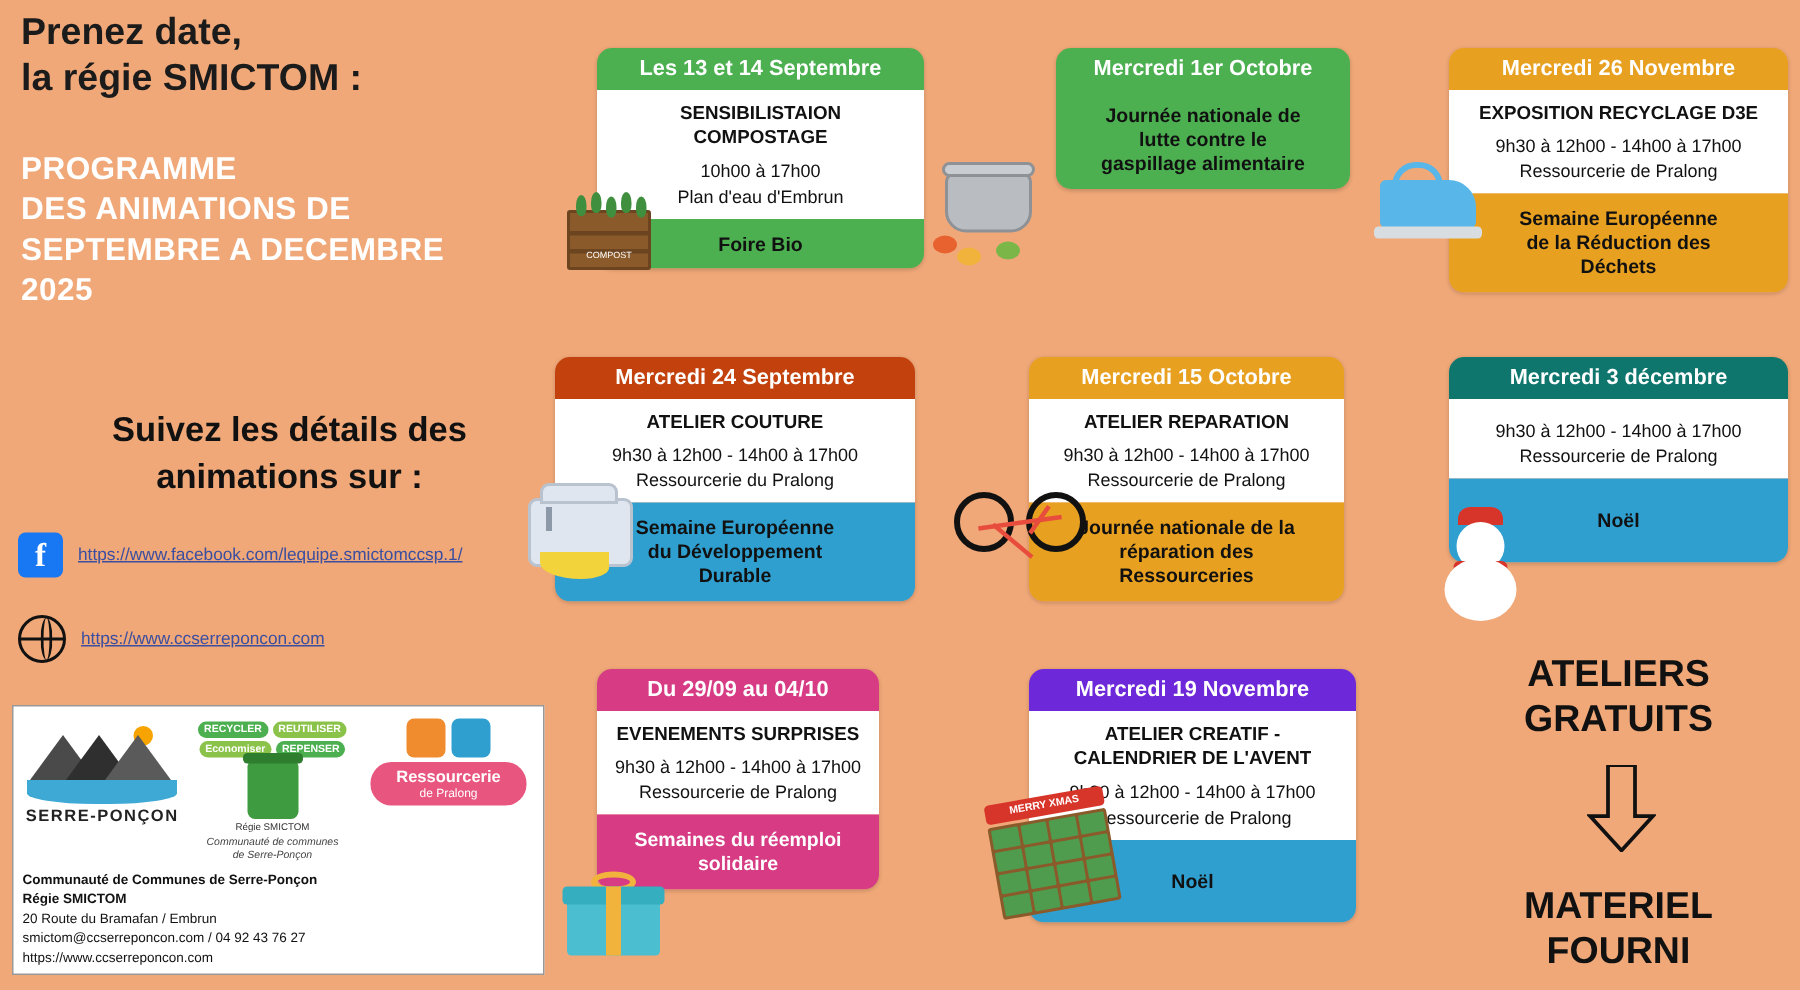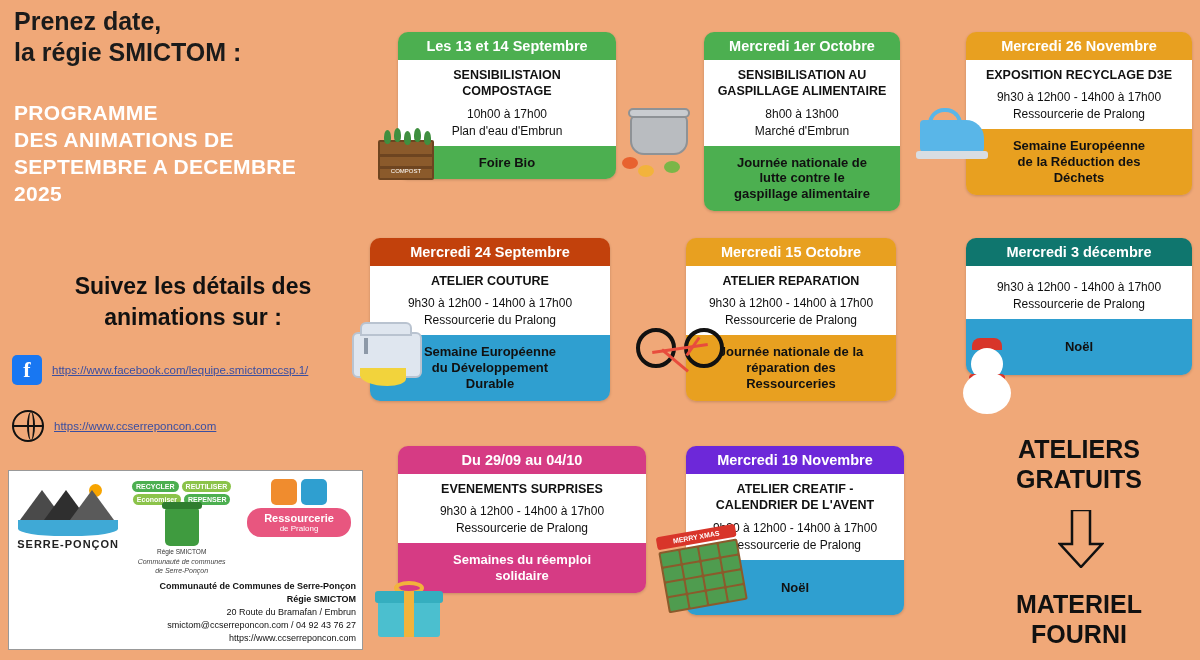--- a/index.html
+++ b/index.html
@@ -103,21 +103,21 @@
   .ress-icons { display: flex; justify-content: center; gap: 4px; }
   .ress-ic { width: 26px; height: 26px; border-radius: 5px; background: #f08c2e; }
   .ress-ic.b { background: #2f9fd0; }
   .ress-box {
     margin: 3px auto 0; width: 104px; background: #e8567f; color: #fff;
     border-radius: 14px; padding: 4px 2px;
   }
   .ress-box .t1 { font-size: 11px; font-weight: bold; }
   .ress-box .t2 { font-size: 8px; }
   .card-text {
-    text-align: right; font-size: 9px; line-height: 1.45; color: #111; padding: 4px 6px 0;
+    text-align: left; font-size: 9px; line-height: 1.45; color: #111; padding: 4px 6px 0;
   }
   .card-text .b { font-weight: bold; }
 
   
   .card {
     position: absolute; border-radius: 10px; overflow: hidden;
     box-shadow: 0 1px 3px rgba(0,0,0,.18);
   }
   .card-head {
     text-align: center; font-weight: bold; color: #fff; font-size: 14.5px;
@@ -297,24 +297,20 @@
         <span style="left:42px;top:3px"></span>
       </div>
     <div class="slat" style="top:12px"></div>
       <div class="slat" style="top:24px"></div>
     <div class="lbl">COMPOST</div>
   </div>
 </div>
 
 <div class="card" style="left:704px; top:32px; width:196px;">
   <div class="card-head" style="background:#4caf50">Mercredi 1er Octobre</div>
-  <div class="card-body">
-    <div class="card-title">SENSIBILISATION AU<br>GASPILLAGE ALIMENTAIRE</div>
-    <div class="card-lines">8h00 à 13h00<br>Marché d'Embrun</div>
-  </div>
   <div class="card-foot" style="background:#4caf50">Journée nationale de<br>lutte contre le<br>gaspillage alimentaire</div>
 </div>
 <div class="decor" style="left:630px; top:115px;">
   <div class="pot" style="position:relative">
     <div class="lid"></div>
   </div>
   <div class="veg" style="background:#e8622f; left:-8px; top:42px;"></div>
   <div class="veg" style="background:#f2b33c; left:8px; top:50px;"></div>
   <div class="veg" style="background:#7ab648; left:34px; top:46px;"></div>
 </div>
@@ -377,21 +373,21 @@
 </div>
 <div class="decor" style="left:960px; top:340px;">
   <div class="snowman">
       <div class="hat"></div>
       <div class="b2"></div>
       <div class="scarf"></div>
       <div class="b1"></div>
     </div>
 </div>
 
-<div class="card" style="left:398px; top:446px; width:248px;">
+<div class="card" style="left:398px; top:446px; width:188px;">
   <div class="card-head" style="background:#d63b84">Du 29/09 au 04/10</div>
   <div class="card-body">
     <div class="card-title">EVENEMENTS SURPRISES</div>
     <div class="card-lines">9h30 à 12h00 - 14h00 à 17h00<br>Ressourcerie de Pralong</div>
   </div>
   <div class="card-foot white" style="background:#d63b84">Semaines du réemploi<br>solidaire</div>
 </div>
 <div class="decor" style="left:378px; top:585px;">
   <div class="gift">
       <div class="bow"></div>

